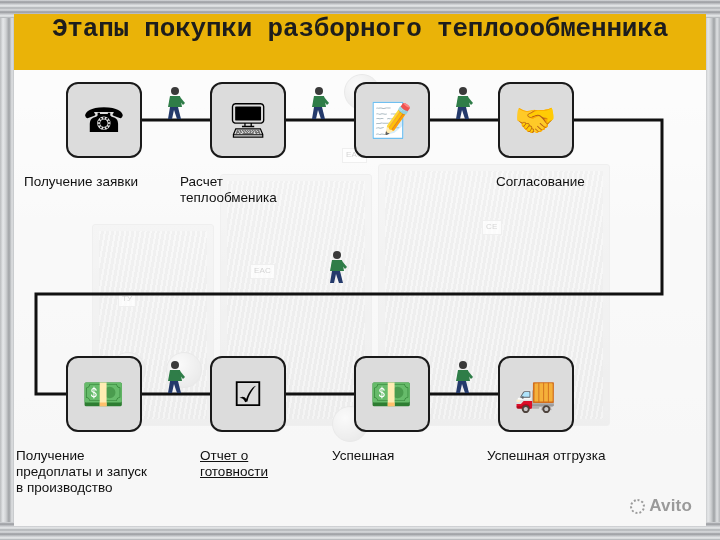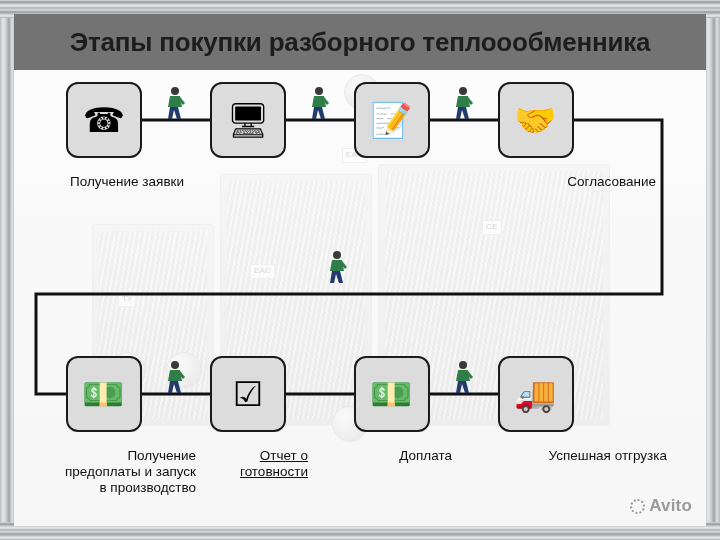--- a/index.html
+++ b/index.html
@@ -89,24 +89,25 @@
   .scrim {
     position: absolute;
     inset: 0;
     background: rgba(255,255,255,.62);
   }
 
   .title-bar {
     position: absolute;
     left: 0; right: 0; top: 0;
     height: 56px;
-    background: #737373;
+    background: #eab308;
     display: flex;
-    align-items: center;
+    align-items: flex-start;
     justify-content: center;
+    font-family: Liberation Mono, monospace;
   }
   .title-bar h1 {
     margin: 0;
     font-size: 26px;
     font-weight: bold;
     color: #1d1d1d;
     letter-spacing: -.2px;
     white-space: nowrap;
   }
 
@@ -128,21 +129,21 @@
     align-items: center;
     justify-content: center;
   }
   .node .glyph {
     font-size: 34px;
     line-height: 1;
     text-align: center;
   }
   .node-label {
     position: absolute;
-    text-align: right;
+    text-align: left;
     font-size: 13.5px;
     color: #111;
     line-height: 1.18;
     white-space: pre-line;
   }
   .walker {
     position: absolute;
     width: 26px;
     height: 34px;
   }
@@ -218,20 +219,22 @@
     </svg>
 
     <div class="node" style="left:52px; top:68px;">
       <span class="glyph">☎</span>
     </div>
     <div class="node-label" style="left:10px; top:160px; width:160px;">Получение заявки</div>
 
     <div class="node" style="left:196px; top:68px;">
       <span class="glyph">🖥</span>
     </div>
+    <div class="node-label" style="left:166px; top:160px; width:136px;">Расчет
+теплообменика</div>
 
     <div class="node" style="left:340px; top:68px;">
       <span class="glyph">📝</span>
     </div>
 
     <div class="node" style="left:484px; top:68px;">
       <span class="glyph">🤝</span>
     </div>
     <div class="node-label" style="left:482px; top:160px; width:160px;">Согласование</div>
 
@@ -244,21 +247,21 @@
 
     <div class="node" style="left:196px; top:342px;">
       <span class="glyph">☑</span>
     </div>
     <div class="node-label" style="left:186px; top:434px; width:108px;text-decoration:underline;">Отчет о
 готовности</div>
 
     <div class="node" style="left:340px; top:342px;">
       <span class="glyph">💵</span>
     </div>
-    <div class="node-label" style="left:318px; top:434px; width:120px;">Доплата</div>
+    <div class="node-label" style="left:318px; top:434px; width:120px;">Успешная</div>
 
     <div class="node" style="left:484px; top:342px;">
       <span class="glyph">🚚</span>
     </div>
     <div class="node-label" style="left:473px; top:434px; width:180px;">Успешная отгрузка</div>
 
     <div class="walker" style="left:148px; top:72px;">
       <svg width="26" height="34" viewBox="0 0 26 34">
         <circle cx="13" cy="5" r="4" fill="#3a3a3a"></circle>
         <path d="M8 10 h10 l2 11 h-14 z" fill="#2f7d48"></path>

